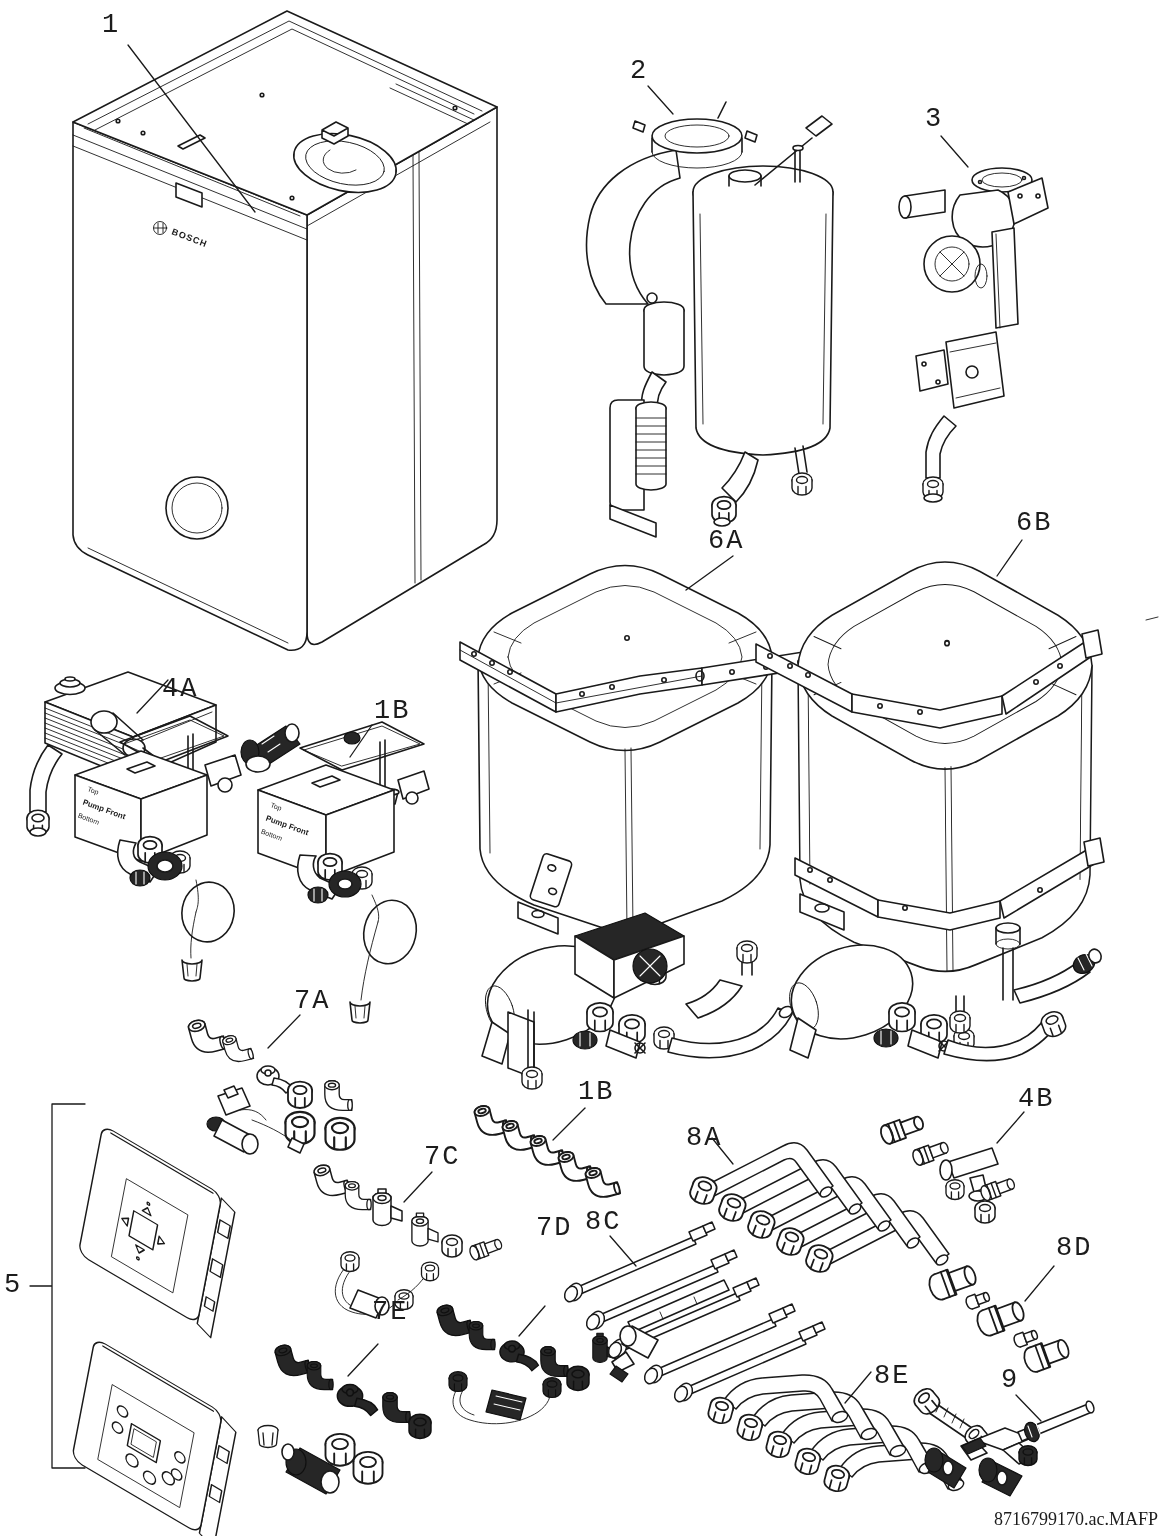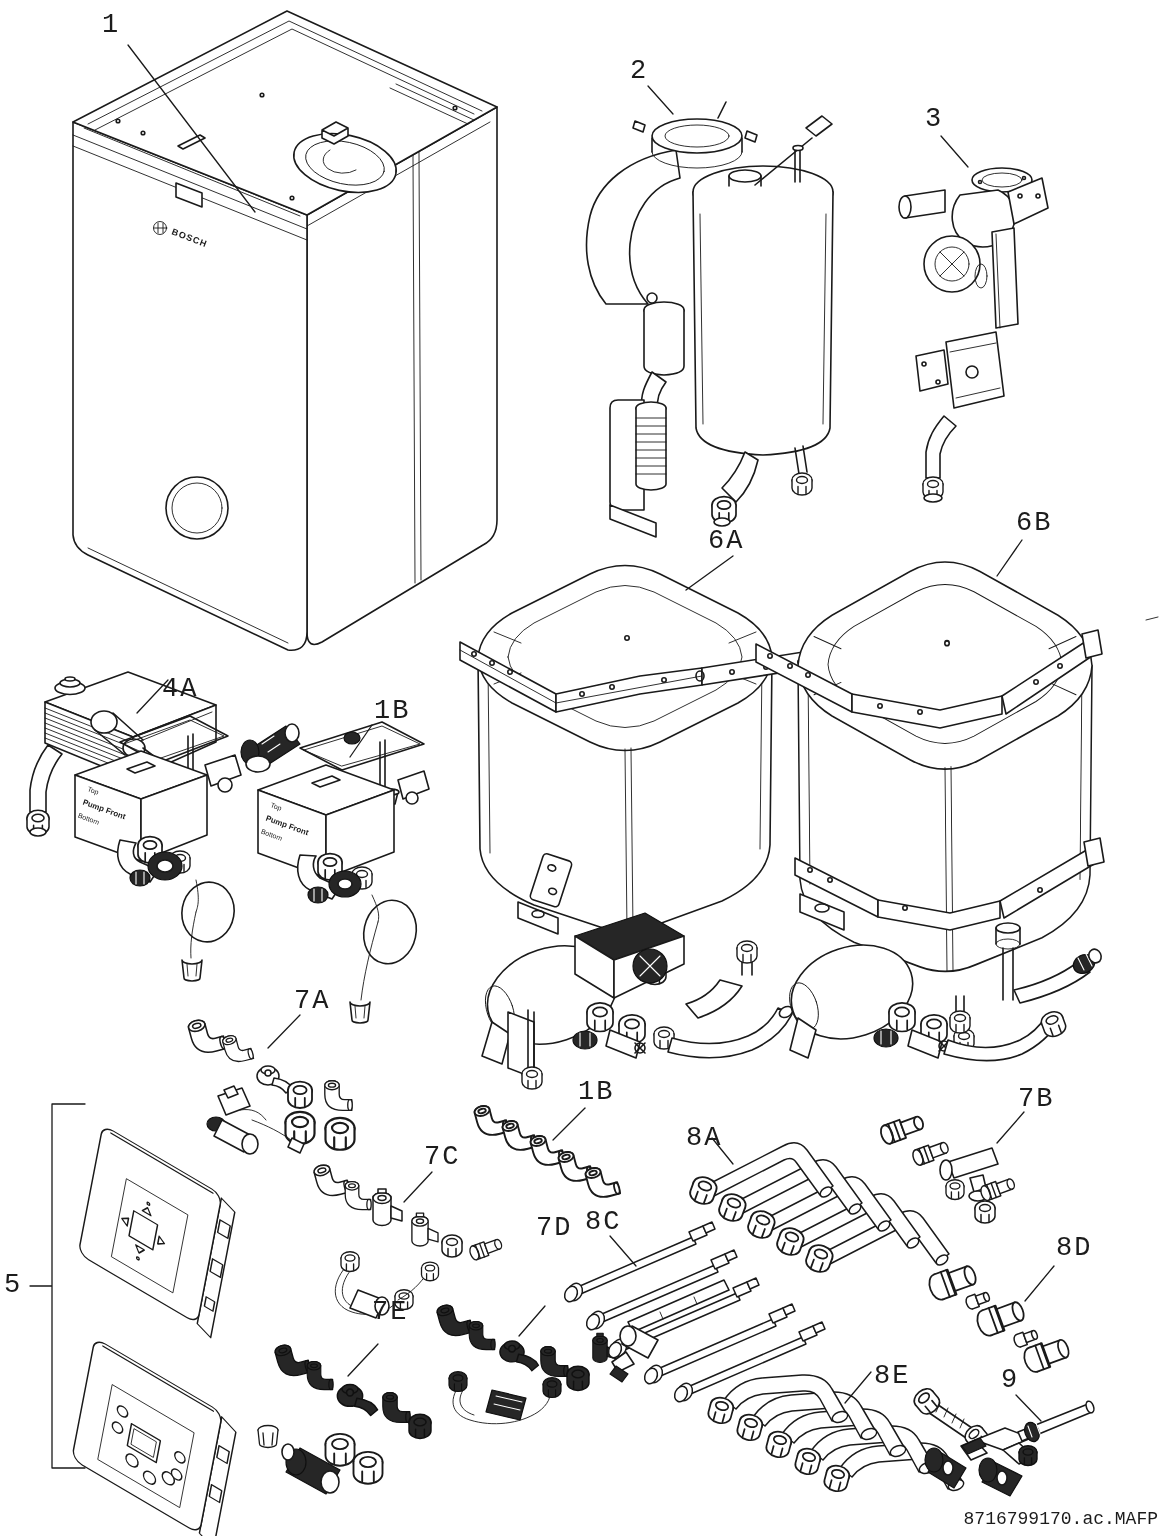--- a/index.html
+++ b/index.html
@@ -1,21 +1,21 @@
 <!DOCTYPE html>
 <html><head>
 <meta charset="utf-8">
 <style>
   html,body{margin:0;padding:0;background:#fff;}
   .stage{position:relative;width:1162px;height:1536px;background:#fff;overflow:hidden;
          font-family:"Liberation Sans",sans-serif;}
   .lbl{position:absolute;font-family:"Liberation Mono","DejaVu Sans Mono",monospace;
        font-size:27px;color:#1c1c1c;letter-spacing:2px;white-space:nowrap;line-height:1;}
   .footer{position:absolute;left:940px;top:1509px;width:218px;text-align:right;
-          font-family:Liberation Mono, monospace;font-size:18px;color:#1c1c1c;}
+          font-family:Liberation Serif, serif;font-size:18px;color:#1c1c1c;}
   svg{position:absolute;left:0;top:0;}
   svg *{stroke-linejoin:round;stroke-linecap:round;}
   .s {stroke:#1a1a1a;stroke-width:1.6;fill:none;}
   .sw{stroke:#1a1a1a;stroke-width:1.6;fill:#fff;}
   .st{stroke:#1a1a1a;stroke-width:0.9;fill:none;}
   .ld{stroke:#1a1a1a;stroke-width:1.3;fill:none;}
   .dk{stroke:#101010;stroke-width:1.2;fill:#262626;}
   .wl{stroke:#fff;stroke-width:1.1;fill:none;}
   .logo-text{font-family:"Liberation Sans",sans-serif;font-weight:bold;font-size:9px;
              letter-spacing:1px;fill:#1a1a1a;}
@@ -610,21 +610,21 @@
 <div class="lbl" style="left:374px;top:698px">1B</div>
 <div class="lbl" style="left:4px;top:1272px">5</div>
 <div class="lbl" style="left:708px;top:528px">6A</div>
 <div class="lbl" style="left:1016px;top:510px">6B</div>
 <div class="lbl" style="left:294px;top:988px">7A</div>
 <div class="lbl" style="left:578px;top:1079px">1B</div>
 <div class="lbl" style="left:424px;top:1144px">7C</div>
 <div class="lbl" style="left:536px;top:1215px">7D</div>
 <div class="lbl" style="left:372px;top:1299px">7E</div>
 <div class="lbl" style="left:686px;top:1125px">8A</div>
-<div class="lbl" style="left:1018px;top:1086px">7B</div>
+<div class="lbl" style="left:1018px;top:1086px">4B</div>
 <div class="lbl" style="left:585px;top:1209px">8C</div>
 <div class="lbl" style="left:1056px;top:1235px">8D</div>
 <div class="lbl" style="left:874px;top:1363px">8E</div>
 <div class="lbl" style="left:1001px;top:1367px">9</div>
 
 <div class="footer">8716799170.ac.MAFP</div>
 
 </div>
 
 </body></html>

